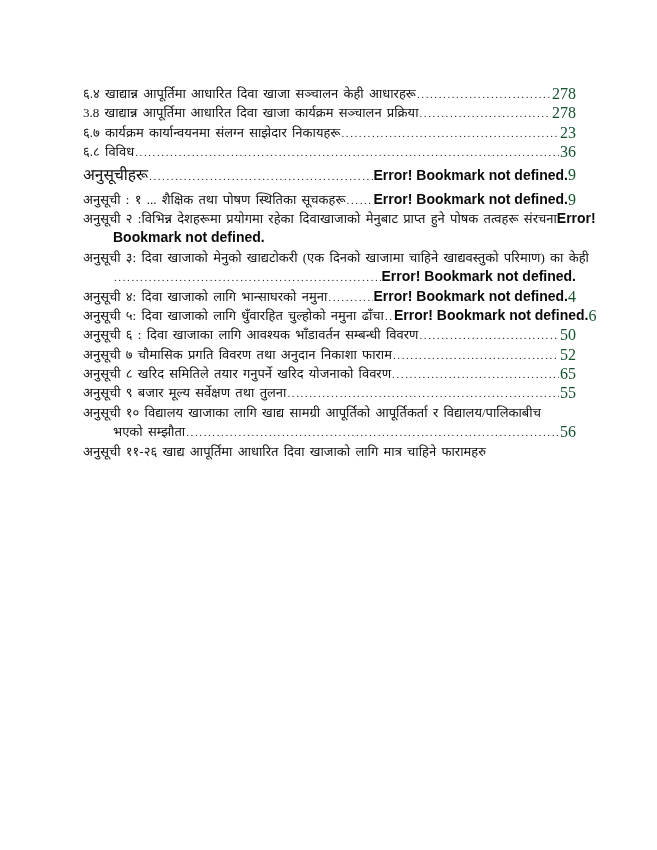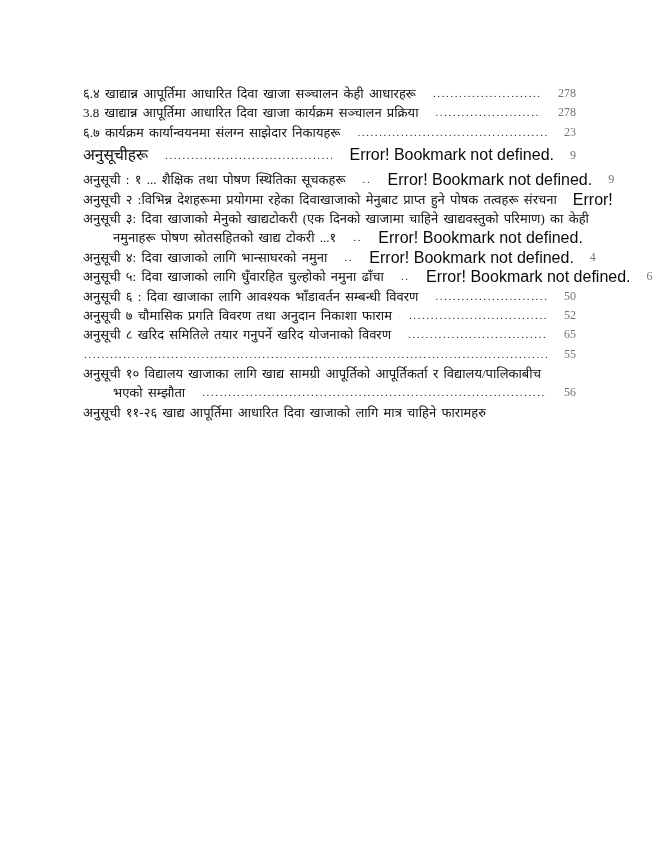--- a/index.html
+++ b/index.html
@@ -17,26 +17,25 @@
   }
   .toc{
     position:absolute;
     left:83px;
     top:84px;
     width:493px;
     color:#111111;
   }
   .row{
     display:flex;
-    align-items:flex-end;
+    align-items:flex-start;
     white-space:nowrap;
     font-size:13px;
     line-height:19.4px;
     height:19.4px;
-    gap:16px;
   }
   .row.heading{
     font-size:15.5px;
     line-height:26px;
     height:26px;
   }
   .row.gap{
     margin-top:2px;
   }
   .row.indent{
@@ -54,28 +53,28 @@
     color:#222222;
   }
   .leader::after{
     content:"...................................................................................................................................................................................";
     font-size:11px;
     letter-spacing:1.6px;
     font-family:"Liberation Serif",serif;
   }
   .err{
     font-family:"Liberation Sans","DejaVu Sans",sans-serif;
-    font-weight:normal;
-    font-size:16px;
+    font-weight:bold;
+    font-size:14px;
     color:#0a0a0a;
     flex:0 0 auto;
   }
   .pg{
-    font-size:12px;
-    color:#737373;
+    font-size:16px;
+    color:#14532d;
     flex:0 0 auto;
     font-family:"Liberation Serif",serif;
   }
 </style>
 </head>
 <body>
 
 <div class="page">
   <div class="toc">
       <div class="row">
@@ -86,41 +85,48 @@
       <div class="row">
         <span class="t">3.8 खाद्यान्न आपूर्तिमा आधारित दिवा खाजा कार्यक्रम सञ्चालन प्रक्रिया</span>
         <span class="leader"></span>
         <span class="pg">278</span>
       </div>
       <div class="row">
         <span class="t">६.७ कार्यक्रम कार्यान्वयनमा संलग्न साझेदार निकायहरू</span>
         <span class="leader"></span>
         <span class="pg">23</span>
       </div>
+      <div class="row">
+        <span class="t">६.८ विविध</span>
+        <span class="leader"></span>
+        <span class="pg">36</span>
+      </div>
       <div class="row heading">
         <span class="t">अनुसूचीहरू</span>
         <span class="leader"></span>
         <span class="err">Error! Bookmark not defined.</span>
         <span class="pg">9</span>
       </div>
       <div class="row gap">
         <span class="t">अनुसूची : १ ... शैक्षिक तथा पोषण स्थितिका सूचकहरू</span>
         <span class="leader"></span>
         <span class="err">Error! Bookmark not defined.</span>
         <span class="pg">9</span>
       </div>
       <div class="row">
         <span class="t">अनुसूची २ :विभिन्न देशहरूमा प्रयोगमा रहेका दिवाखाजाको मेनुबाट प्राप्त हुने पोषक तत्वहरू संरचना</span>
         <span class="err">Error!</span>
       </div>
+      <div class="row indent">
+        <span class="err">Bookmark not defined.</span>
+      </div>
       <div class="row">
         <span class="t">अनुसूची ३: दिवा खाजाको मेनुको खाद्यटोकरी (एक दिनको खाजामा चाहिने खाद्यवस्तुको परिमाण) का केही</span>
       </div>
       <div class="row indent">
-        <span class="t">नमुनाहरू पोषण स्रोतसहितको खाद्य टोकरी ...१</span>
         <span class="leader"></span>
         <span class="err">Error! Bookmark not defined.</span>
       </div>
       <div class="row">
         <span class="t">अनुसूची ४: दिवा खाजाको लागि भान्साघरको नमुना</span>
         <span class="leader"></span>
         <span class="err">Error! Bookmark not defined.</span>
         <span class="pg">4</span>
       </div>
       <div class="row">
@@ -138,20 +144,21 @@
         <span class="t">अनुसूची ७ चौमासिक प्रगति विवरण तथा अनुदान निकाशा फाराम</span>
         <span class="leader"></span>
         <span class="pg">52</span>
       </div>
       <div class="row">
         <span class="t">अनुसूची ८ खरिद समितिले तयार गनुपर्ने खरिद योजनाको विवरण</span>
         <span class="leader"></span>
         <span class="pg">65</span>
       </div>
       <div class="row">
+        <span class="t">अनुसूची ९ बजार मूल्य सर्वेक्षण तथा तुलना</span>
         <span class="leader"></span>
         <span class="pg">55</span>
       </div>
       <div class="row">
         <span class="t">अनुसूची १० विद्यालय खाजाका लागि खाद्य सामग्री आपूर्तिको आपूर्तिकर्ता र विद्यालय/पालिकाबीच</span>
       </div>
       <div class="row indent">
         <span class="t">भएको सम्झौता</span>
         <span class="leader"></span>
         <span class="pg">56</span>

